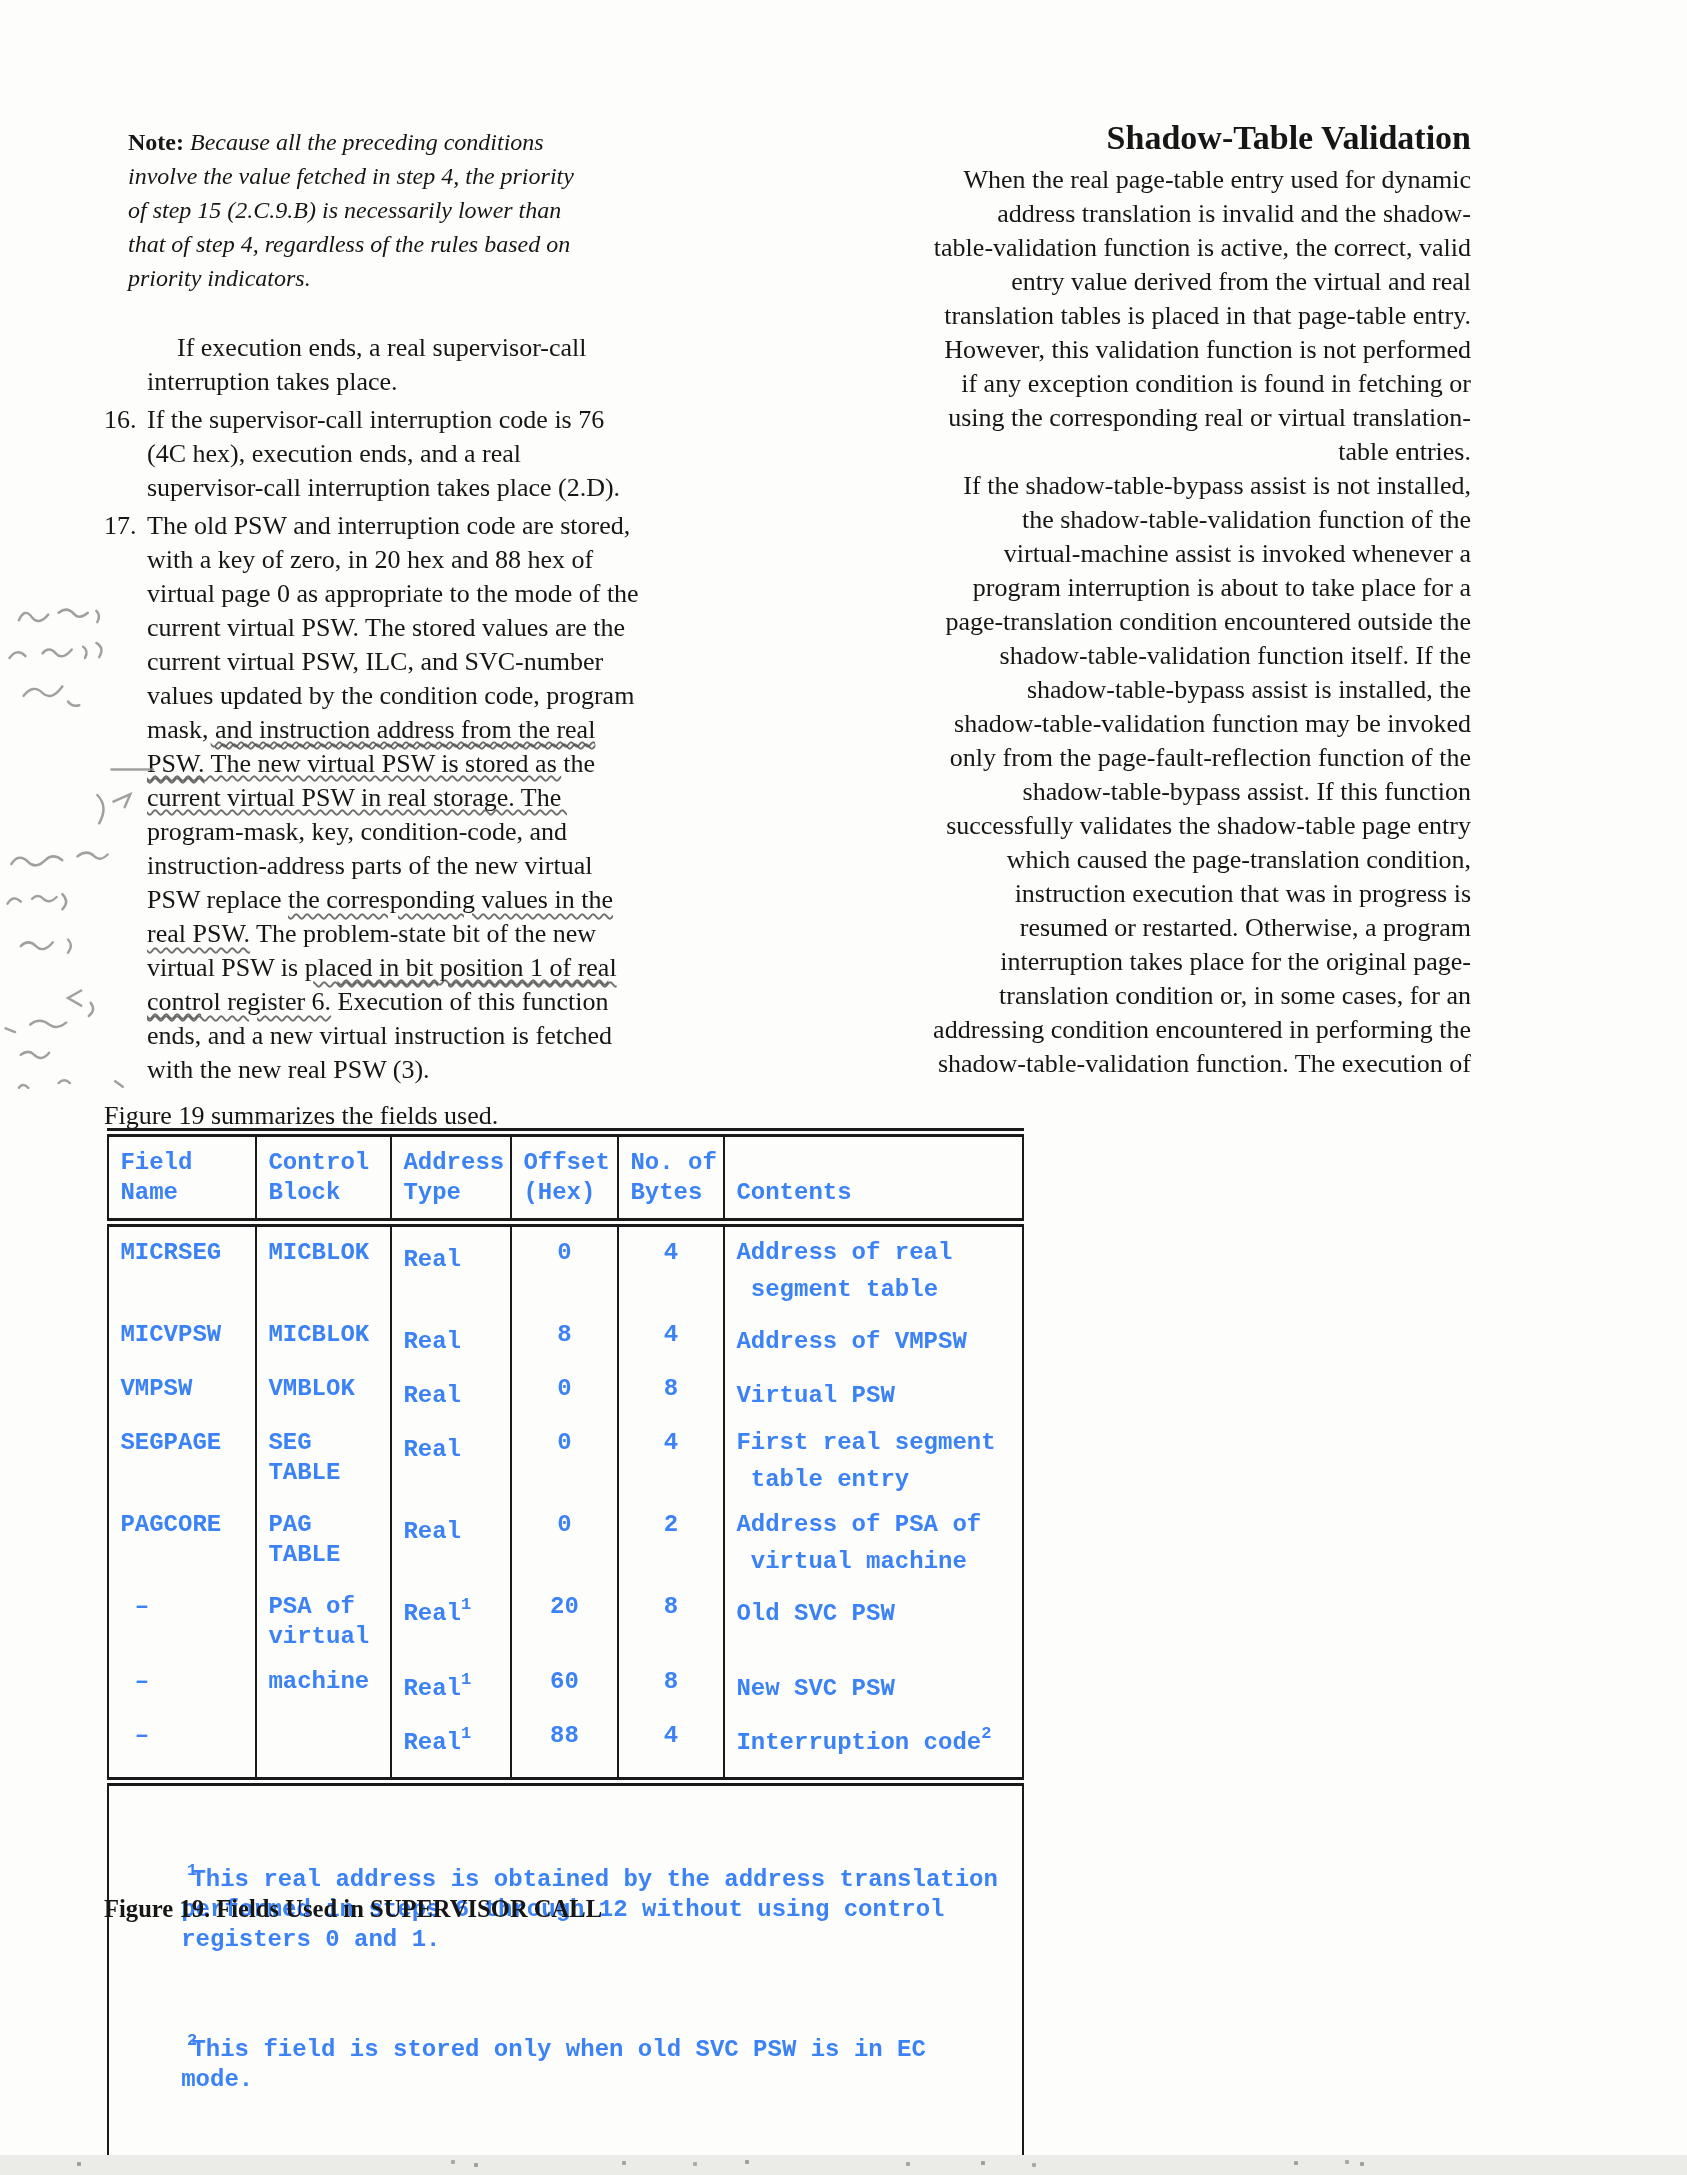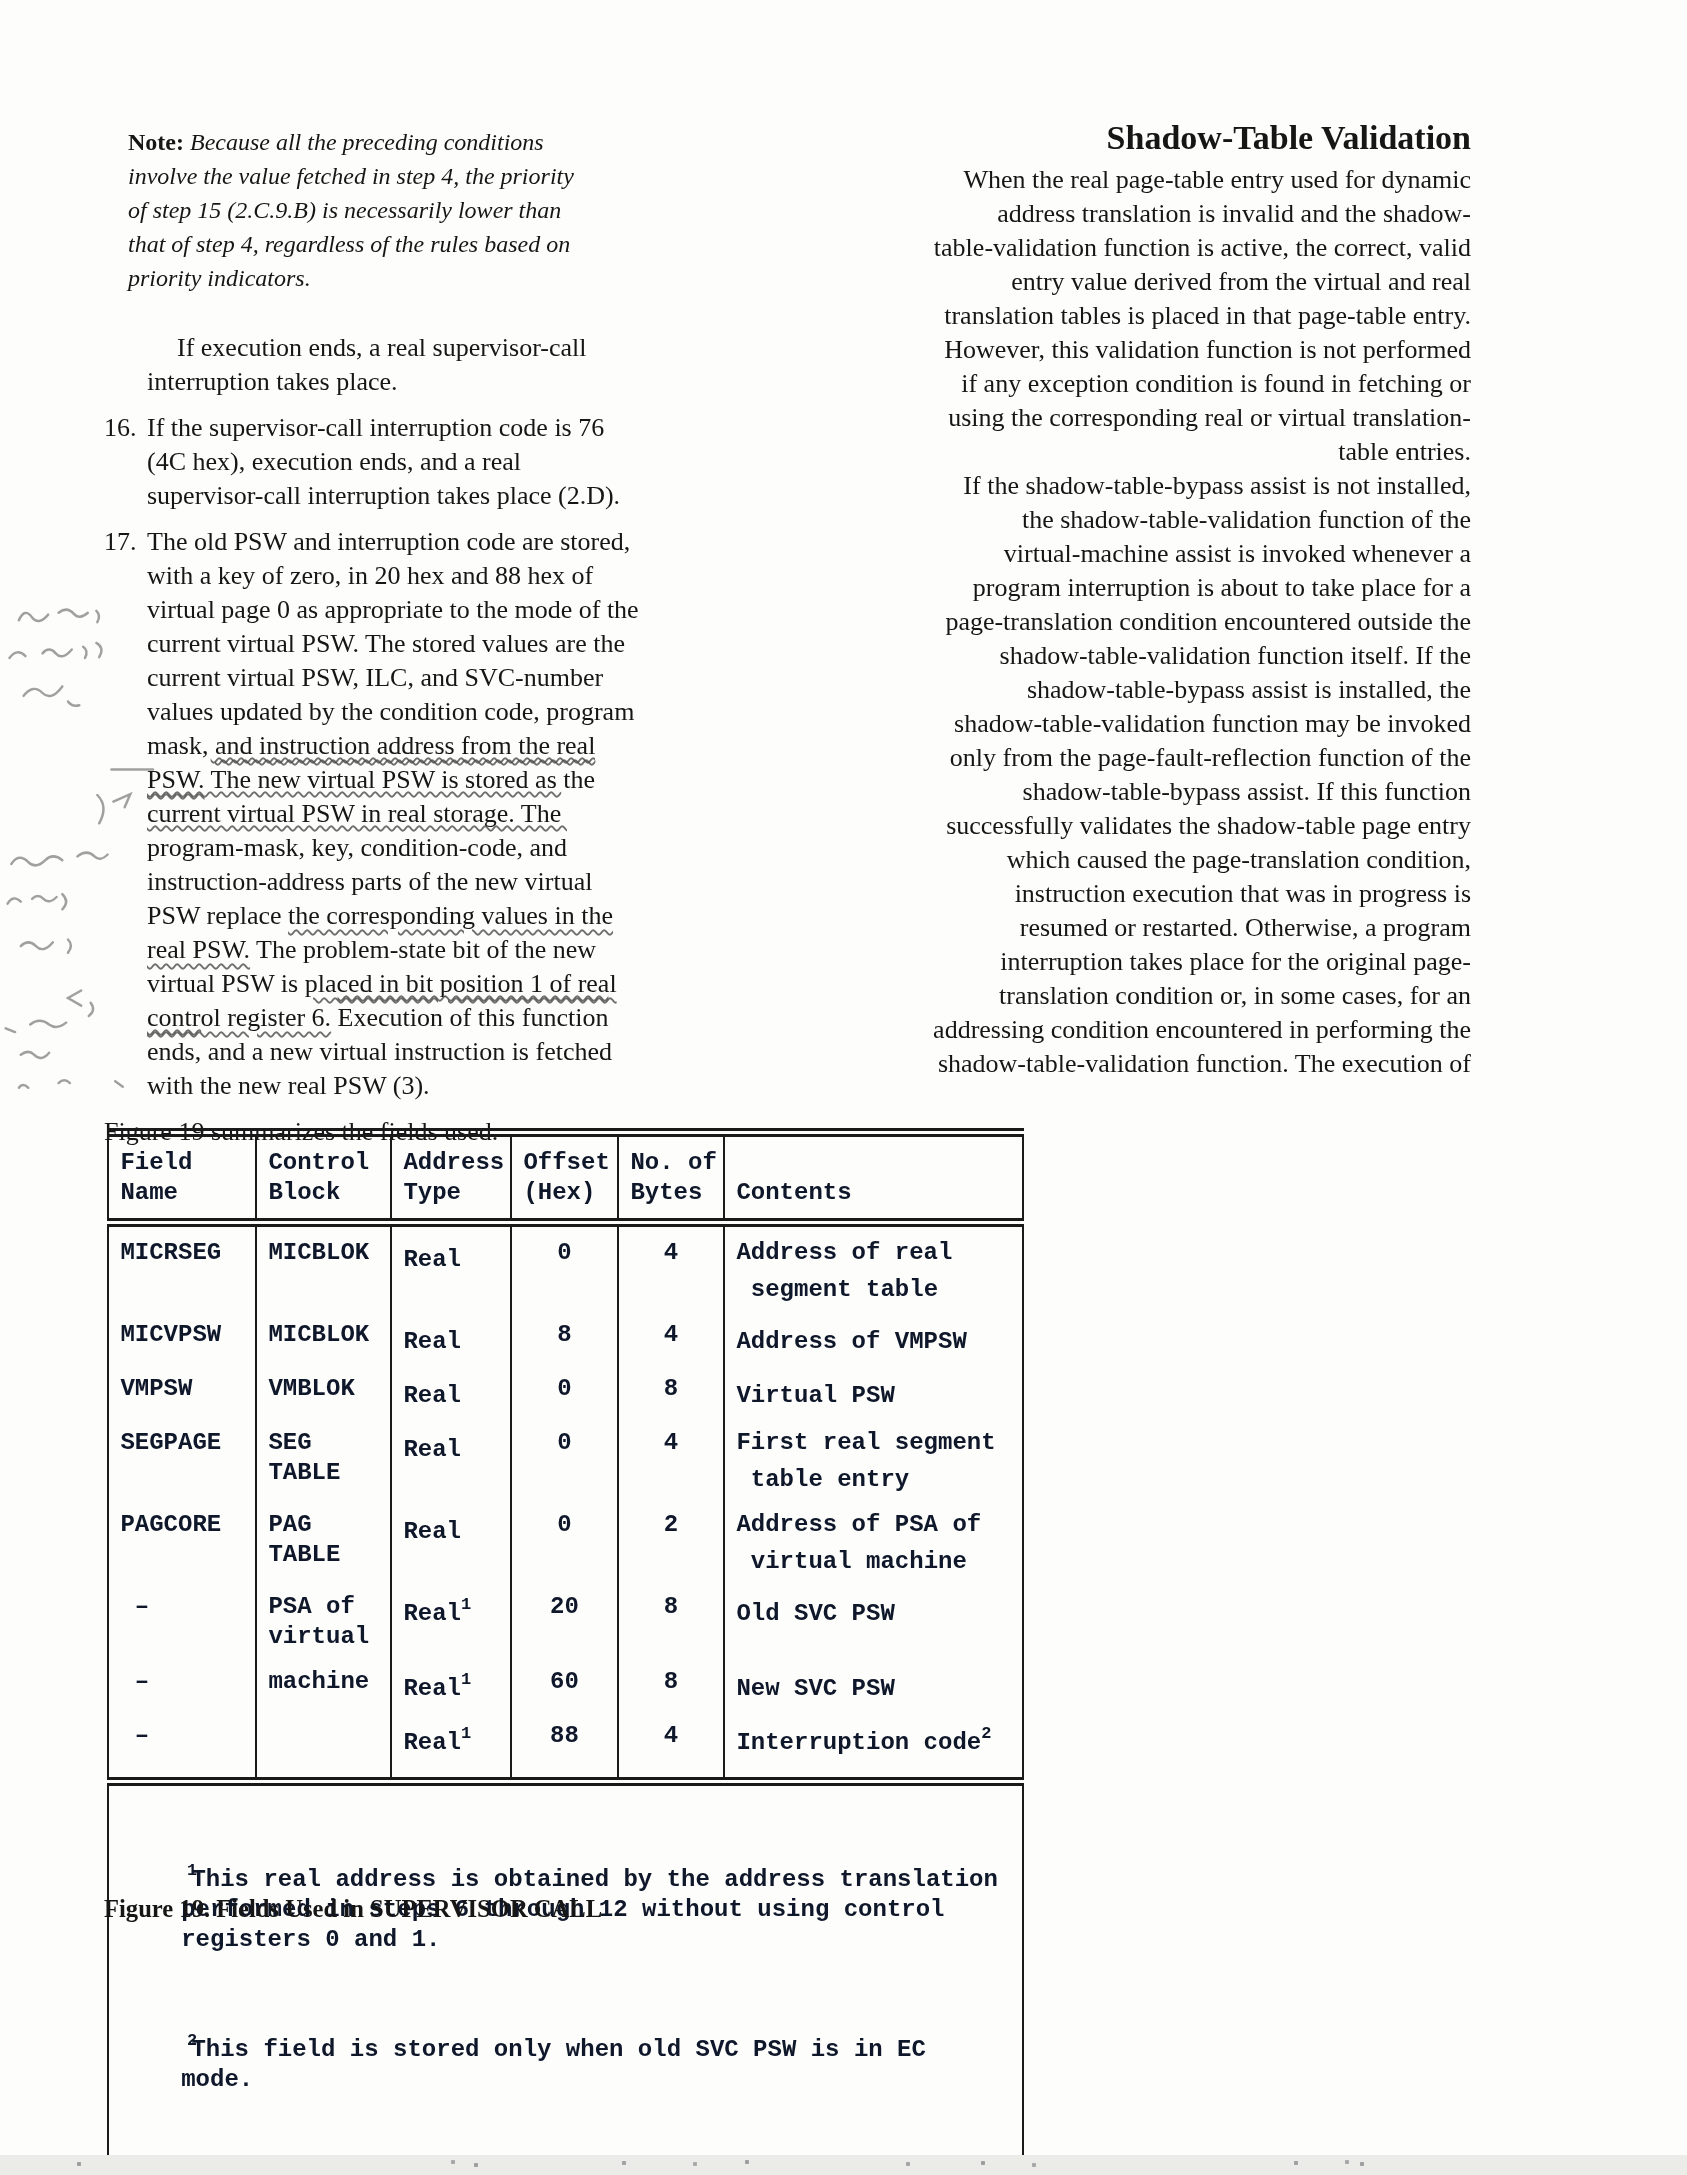--- a/index.html
+++ b/index.html
@@ -20,21 +20,21 @@
     margin-left:36px;
   }
   .note .lbl{font-weight:bold;font-style:normal;}
   .note .body{font-style:italic;}
   
   .leftcol{
     position:absolute;left:104px;top:331px;width:615px;
     font-size:26px;line-height:34px;
   }
   .intro{margin-left:43px;text-indent:30px;white-space:pre-line;}
-  .li{display:flex;margin-top:12px;}
+  .li{display:flex;margin-top:4px;}
   .li .num{width:43px;flex:none;}
   .li .body{flex:1;white-space:pre-line;}
   .closing{margin-top:12px;white-space:pre-line;}
   
   .pu{text-decoration-line:underline;text-decoration-style:wavy;
       text-decoration-color:rgba(75,75,75,.8);text-decoration-thickness:1.9px;
       text-underline-offset:4.7px;}
   .po{text-decoration-line:overline;text-decoration-style:wavy;
       text-decoration-color:rgba(75,75,75,.8);text-decoration-thickness:1.9px;}
   
@@ -45,21 +45,21 @@
   .rightcol h1{
     font-size:34px;line-height:38px;margin:0 0 5.7px 0;font-weight:bold;
   }
   .rightcol p{margin:0;white-space:pre-line;}
   .rightcol p.indent{text-indent:38px;}
   
   .figwrap{position:absolute;left:107px;top:1128px;width:915px;}
   table.fig{
     border-collapse:collapse;width:915px;table-layout:fixed;
     font-family:"Liberation Mono", monospace;
-    font-size:24px;line-height:30px;font-weight:bold;color:#0f172a;
+    font-size:24px;line-height:30px;font-weight:bold;color:#3b82f6;
     border:2.8px solid #1a1a1a;
     border-top:9.5px double #1a1a1a;
     border-bottom:3.8px solid #1a1a1a;
   }
   table.fig th, table.fig td{
     border-left:2.8px solid #1a1a1a;border-right:2.8px solid #1a1a1a;
     padding:0 0 0 11.4px;vertical-align:top;text-align:left;
     white-space:pre-wrap;font-weight:bold;
   }
   table.fig thead th{

